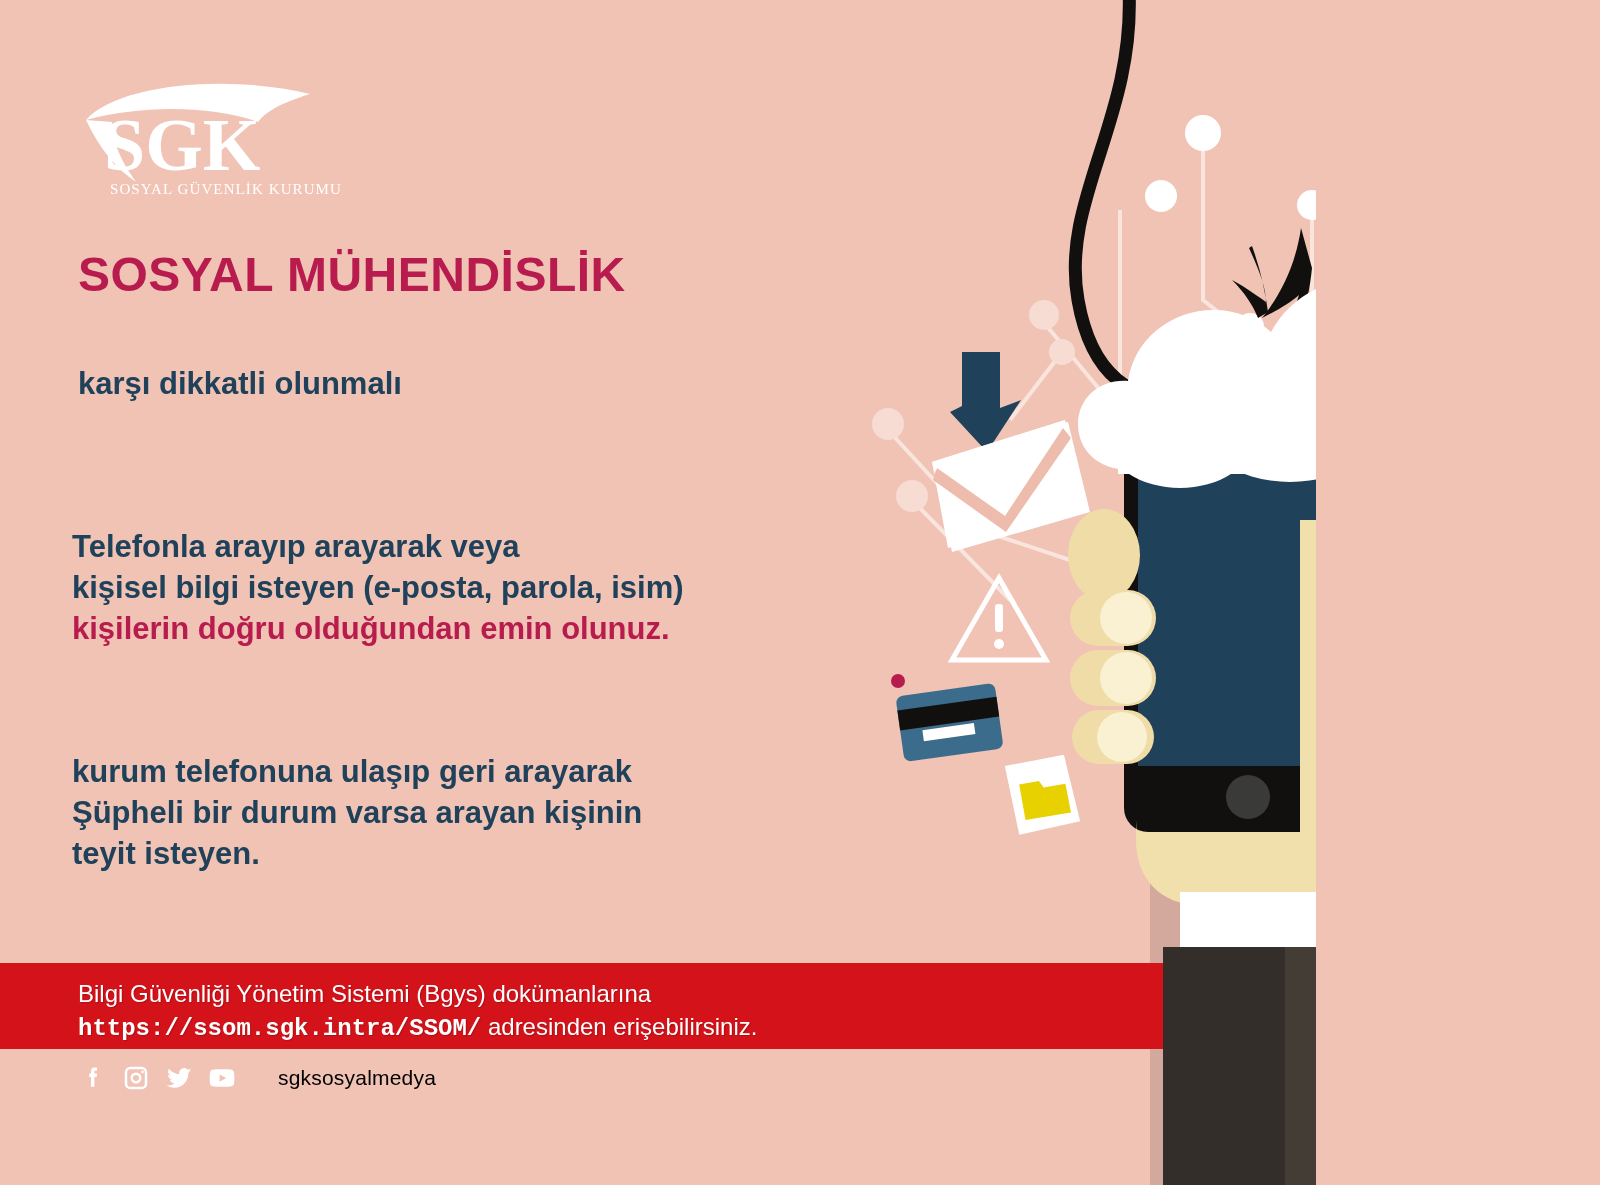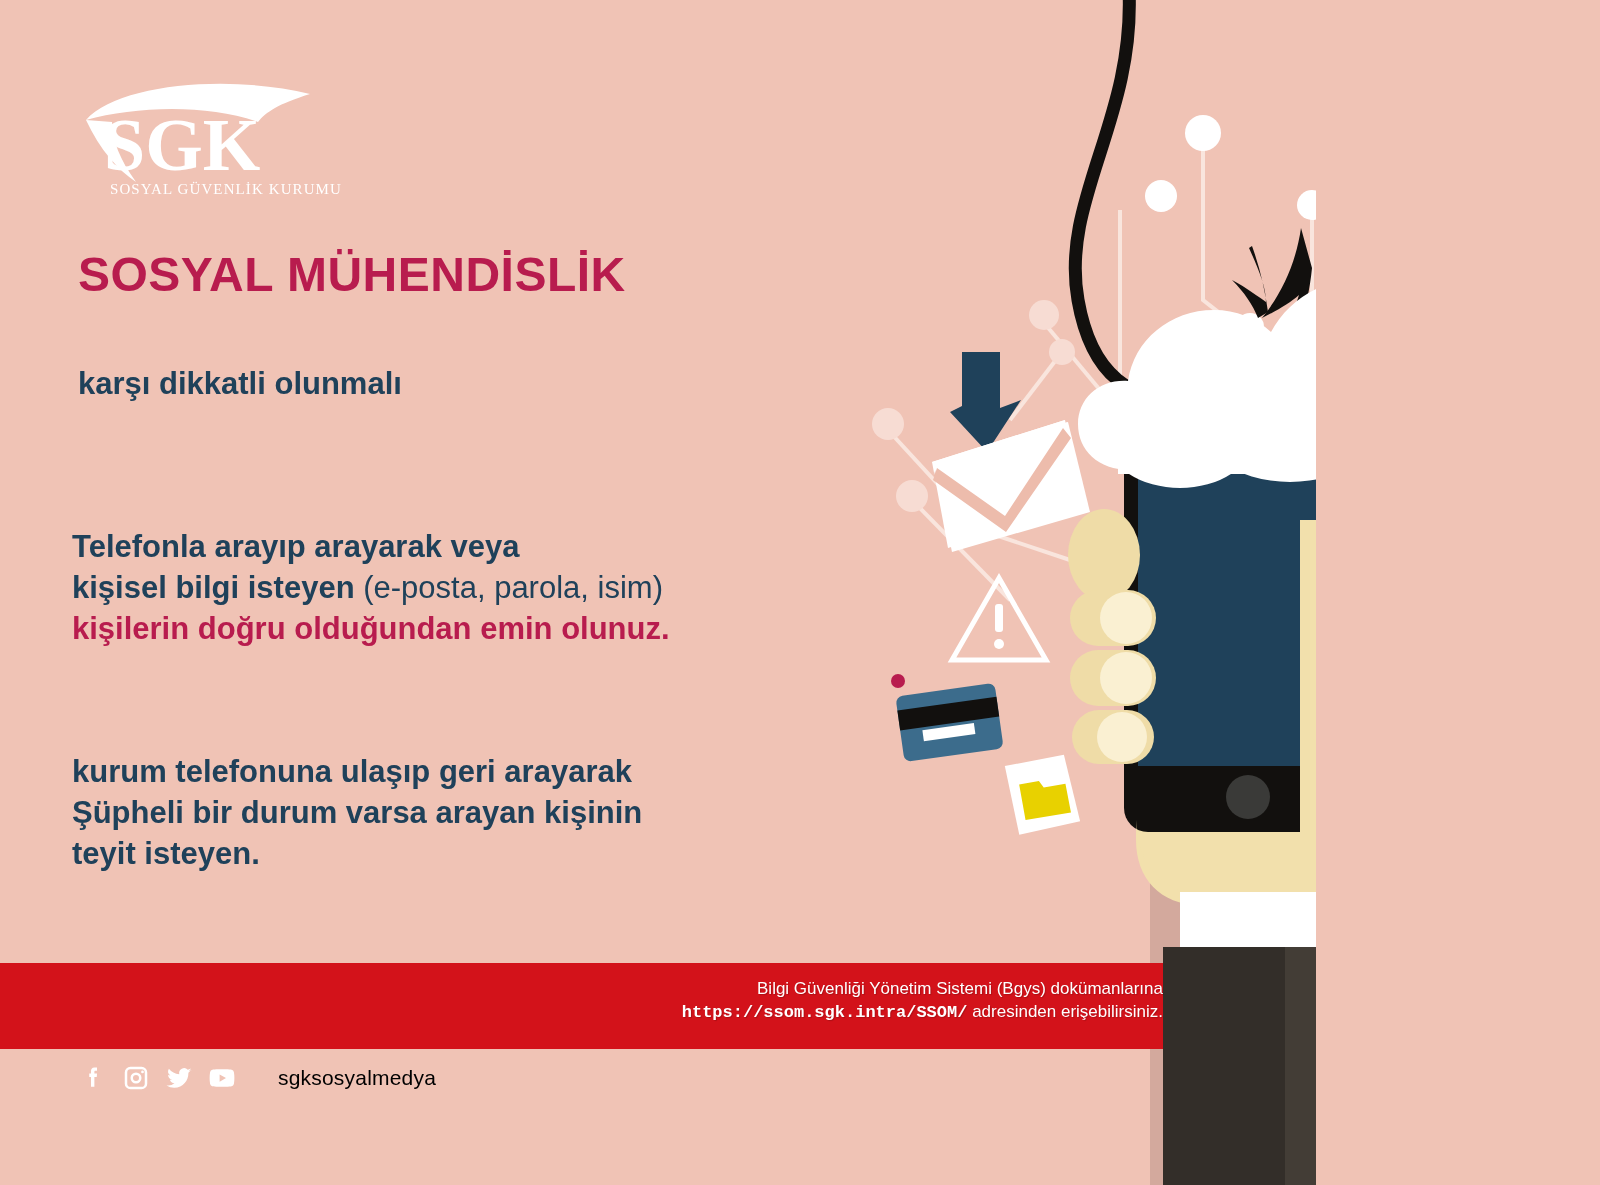--- a/index.html
+++ b/index.html
@@ -39,36 +39,35 @@
   .block { position:absolute; left:72px; color:#1F415A; }
   .block .ln {
     font-size:31px; font-weight:bold;
     line-height:1.32;
     white-space:nowrap;
   }
   .blk1 { top:364px; left:78px; }
   .blk2 { top:527px; }
   .blk3 { top:752px; }
 
-  .light { font-weight:normal; color:#1F415A; }
+  .light { font-weight:bold; color:#1F415A; }
   .crimson { color:#B81C4E; font-weight:bold; }
 
   
   .banner {
     position:absolute; left:0; top:963px;
     width:1163px; height:86px;
     background:#D3121A;
     color:#FFFFFF;
     padding:14px 0 0 78px;
   }
   .banner .bl {
-    font-size:17px; line-height:1.38;
+    font-size:24px; line-height:1.38;
     white-space:nowrap;
     text-shadow:1px 1px 1px rgba(0,0,0,0.18);
-    text-align:right;
   }
   .banner .url { font-weight:bold;font-family:Liberation Mono, monospace; }
 
   
   .social {
     position:absolute; left:78px; top:1063px;
     display:flex; align-items:center; gap:13px;
   }
   .social .ic { width:30px; height:30px; display:block; }
   .social .ic svg { display:block; width:30px; height:30px; fill:#FFFFFF; }

